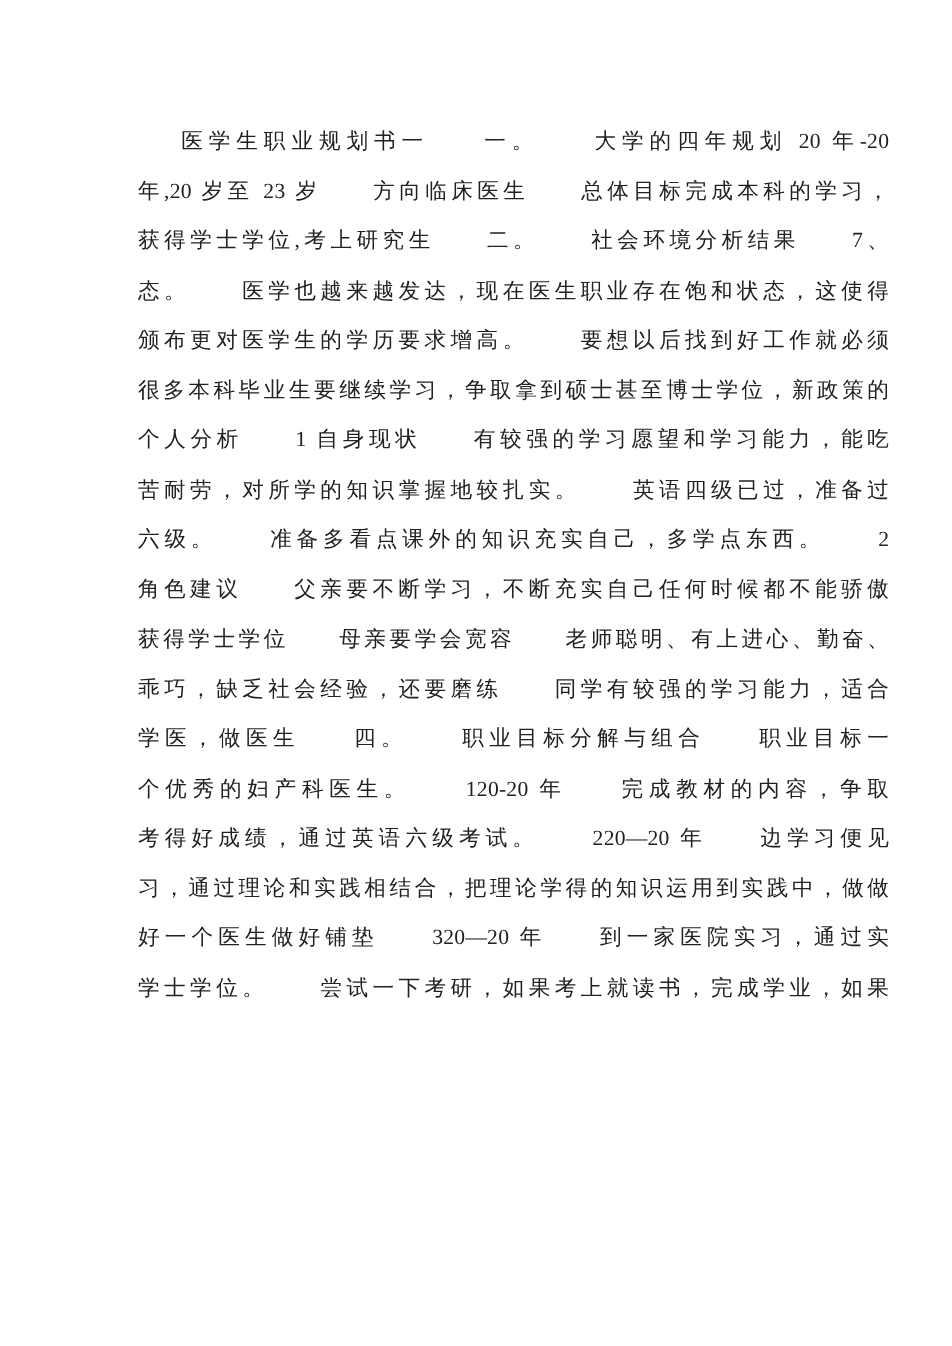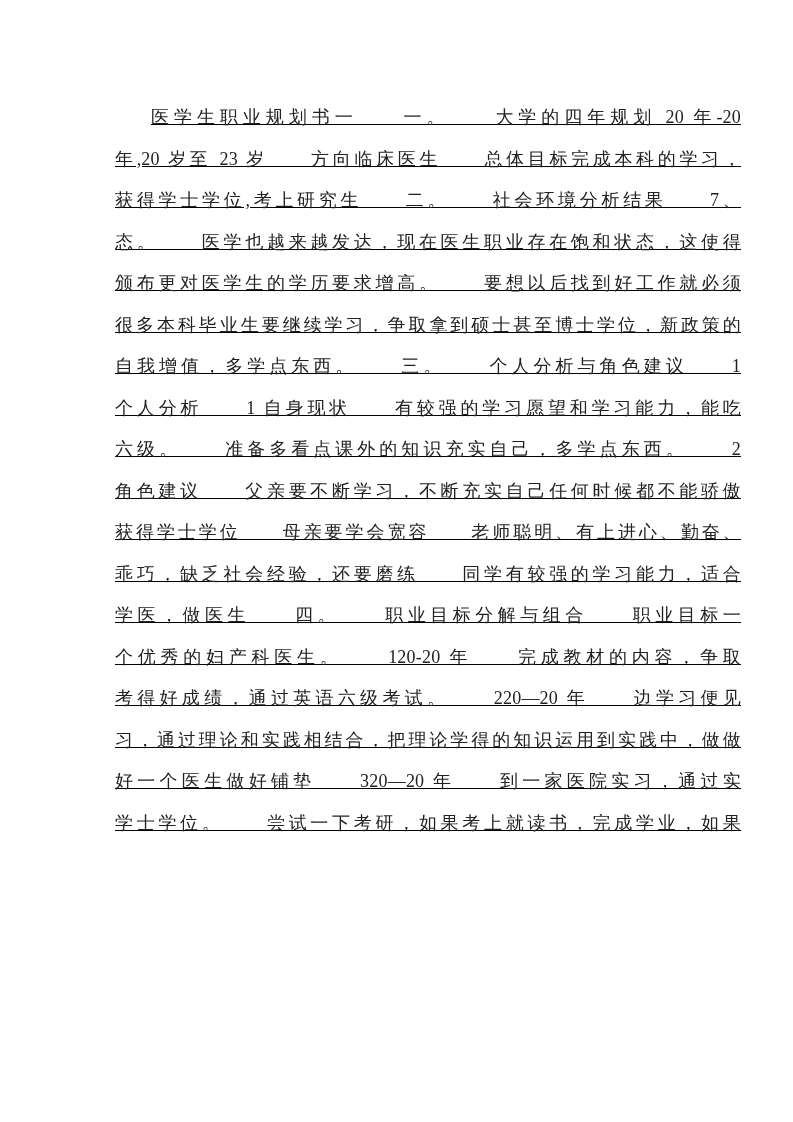--- a/index.html
+++ b/index.html
@@ -8,21 +8,20 @@
     background: #ffffff;
   }
   .page {
     position: relative;
     box-sizing: border-box;
     width: 793px;
     height: 860px;
     background: #ffffff;
     padding: 97px 52px 0 115px;
     overflow: hidden;
-    text-decoration: underline;
   }
   .para { display: block; }
   .line {
     font-family: "Liberation Serif", "DejaVu Serif", serif;
     font-size: 18px;
     line-height: 41.5px;
     height: 41.5px;
     color: #212121;
     text-align: justify;
     text-align-last: justify;
@@ -38,22 +37,22 @@
 <body>
 
 <div class="page">
   <div class="para">
     <div class="line first-line">医学生职业规划书一　　一。　　大学的四年规划 20 年-20</div>
     <div class="line">年,20 岁至 23 岁　　方向临床医生　　总体目标完成本科的学习，</div>
     <div class="line">获得学士学位,考上研究生　　二。　　社会环境分析结果　　7、</div>
     <div class="line">态。　　医学也越来越发达，现在医生职业存在饱和状态，这使得</div>
     <div class="line">颁布更对医学生的学历要求增高。　　要想以后找到好工作就必须</div>
     <div class="line">很多本科毕业生要继续学习，争取拿到硕士甚至博士学位，新政策的</div>
-    <div class="line">自我增值，多学点东西。　　三。　　个人分析与角色建议　　1</div>
     <div class="line">个人分析　　1 自身现状　　有较强的学习愿望和学习能力，能吃</div>
+    <div class="line">苦耐劳，对所学的知识掌握地较扎实。　　英语四级已过，准备过</div>
     <div class="line">六级。　　准备多看点课外的知识充实自己，多学点东西。　　2</div>
     <div class="line">角色建议　　父亲要不断学习，不断充实自己任何时候都不能骄傲</div>
     <div class="line">获得学士学位　　母亲要学会宽容　　老师聪明、有上进心、勤奋、</div>
     <div class="line">乖巧，缺乏社会经验，还要磨练　　同学有较强的学习能力，适合</div>
     <div class="line">学医，做医生　　四。　　职业目标分解与组合　　职业目标一</div>
     <div class="line">个优秀的妇产科医生。　　120-20 年　　完成教材的内容，争取</div>
     <div class="line">考得好成绩，通过英语六级考试。　　220—20 年　　边学习便见</div>
     <div class="line">习，通过理论和实践相结合，把理论学得的知识运用到实践中，做做</div>
     <div class="line">好一个医生做好铺垫　　320—20 年　　到一家医院实习，通过实</div>
     <div class="line">学士学位。　　尝试一下考研，如果考上就读书，完成学业，如果</div>

